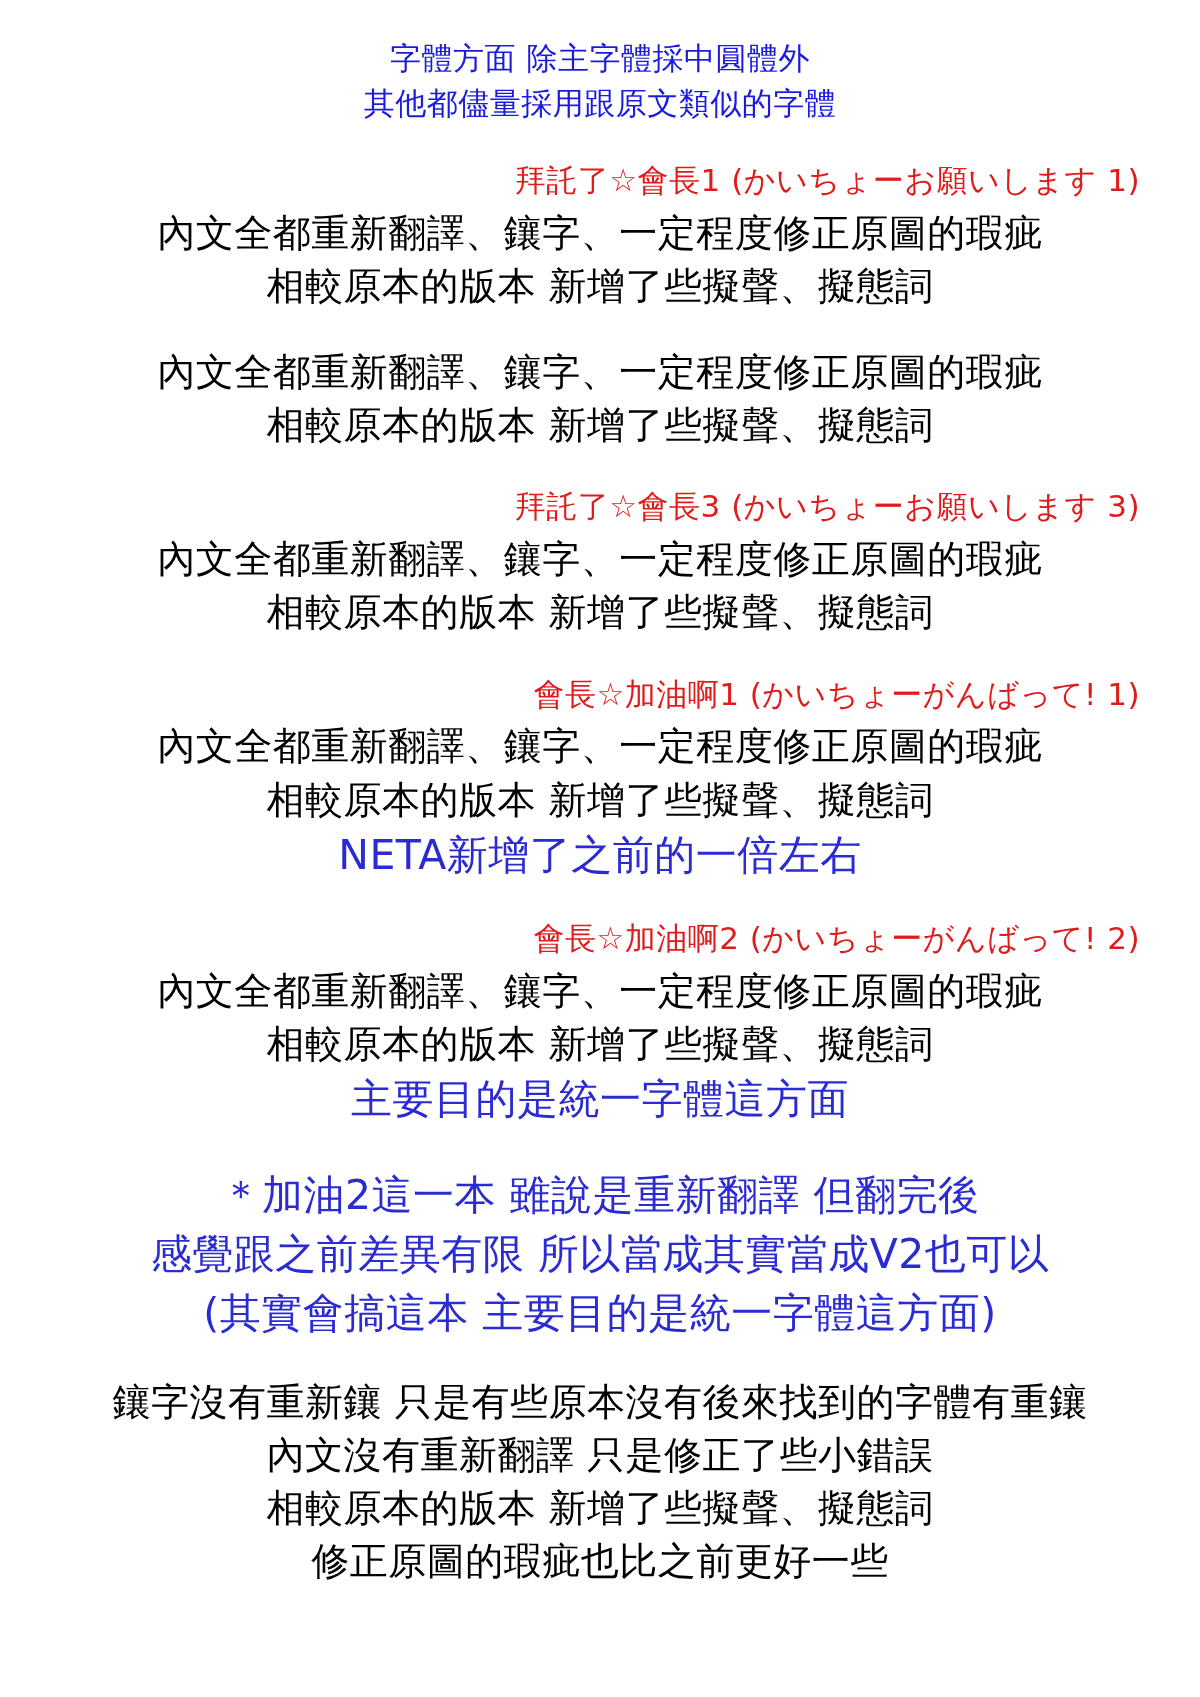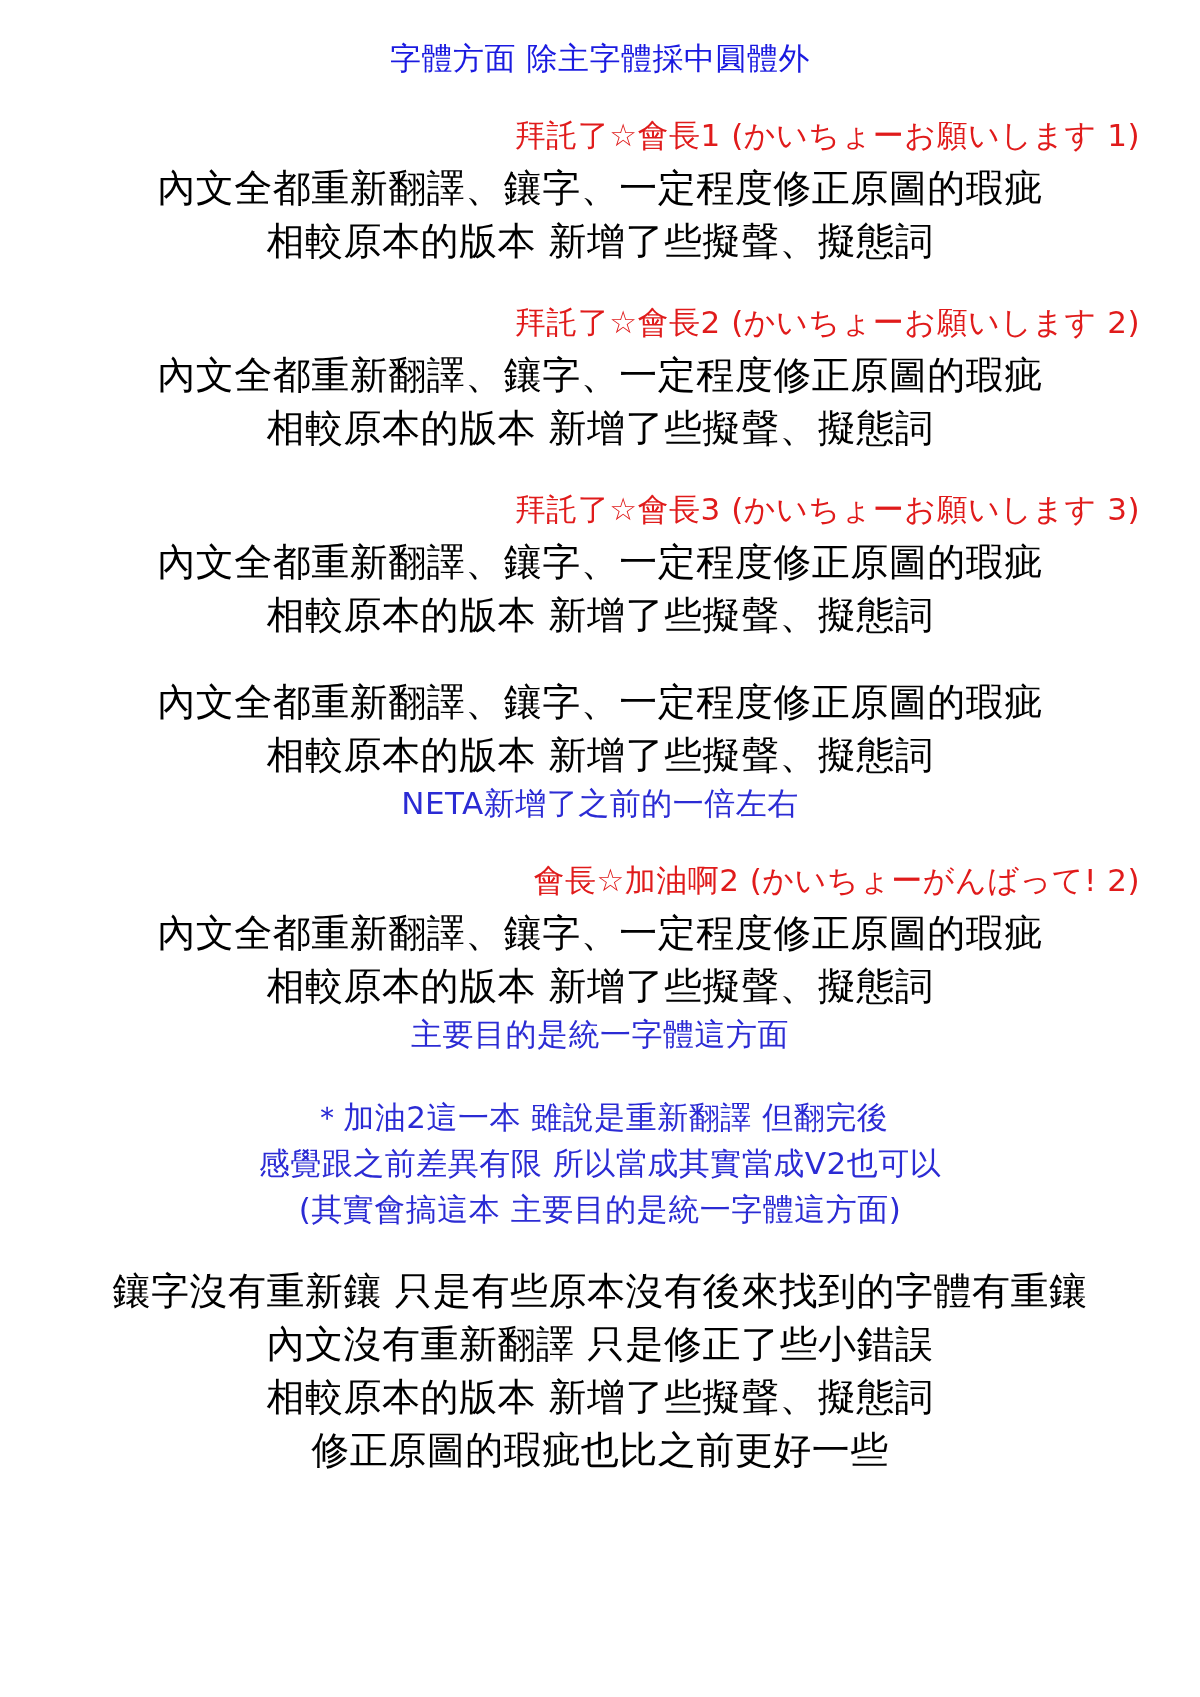--- a/index.html
+++ b/index.html
@@ -44,59 +44,60 @@
     text-align: right;
   }
   .body-line {
     color: #000000;
     font-size: 38px;
     font-weight: 400;
     margin-bottom: 3px;
   }
   .note-line {
     color: #2b2bd4;
-    font-size: 31px;
+    font-size: 41px;
     font-weight: 400;
     margin-bottom: 3px;
   }
   .standalone-note {
     margin-top: 42px;
   }
   .standalone-note .note-line {
     margin-bottom: 5px;
   }
 </style>
 </head>
 <body>
 
 <div class="page">
 
   <div class="intro">
     <div class="line">字體方面 除主字體採中圓體外</div>
+    <div class="line">其他都儘量採用跟原文類似的字體</div>
   </div>
 
   <div class="section">
     <div class="line section-title">拜託了☆會長1 (かいちょーお願いします 1)</div>
     <div class="line body-line">內文全都重新翻譯、鑲字、一定程度修正原圖的瑕疵</div>
     <div class="line body-line">相較原本的版本 新增了些擬聲、擬態詞</div>
   </div>
 
   <div class="section">
-    <div class="line section-title">拜託了☆會長2 (かいちょーお願いします 2)</div>
     <div class="line body-line">內文全都重新翻譯、鑲字、一定程度修正原圖的瑕疵</div>
     <div class="line body-line">相較原本的版本 新增了些擬聲、擬態詞</div>
   </div>
 
   <div class="section">
     <div class="line section-title">拜託了☆會長3 (かいちょーお願いします 3)</div>
     <div class="line body-line">內文全都重新翻譯、鑲字、一定程度修正原圖的瑕疵</div>
     <div class="line body-line">相較原本的版本 新增了些擬聲、擬態詞</div>
   </div>
 
   <div class="section">
+    <div class="line section-title">會長☆加油啊1 (かいちょーがんばって! 1)</div>
     <div class="line body-line">內文全都重新翻譯、鑲字、一定程度修正原圖的瑕疵</div>
     <div class="line body-line">相較原本的版本 新增了些擬聲、擬態詞</div>
     <div class="line note-line">NETA新增了之前的一倍左右</div>
   </div>
 
   <div class="section">
     <div class="line section-title">會長☆加油啊2 (かいちょーがんばって! 2)</div>
     <div class="line body-line">內文全都重新翻譯、鑲字、一定程度修正原圖的瑕疵</div>
     <div class="line body-line">相較原本的版本 新增了些擬聲、擬態詞</div>
     <div class="line note-line">主要目的是統一字體這方面</div>

